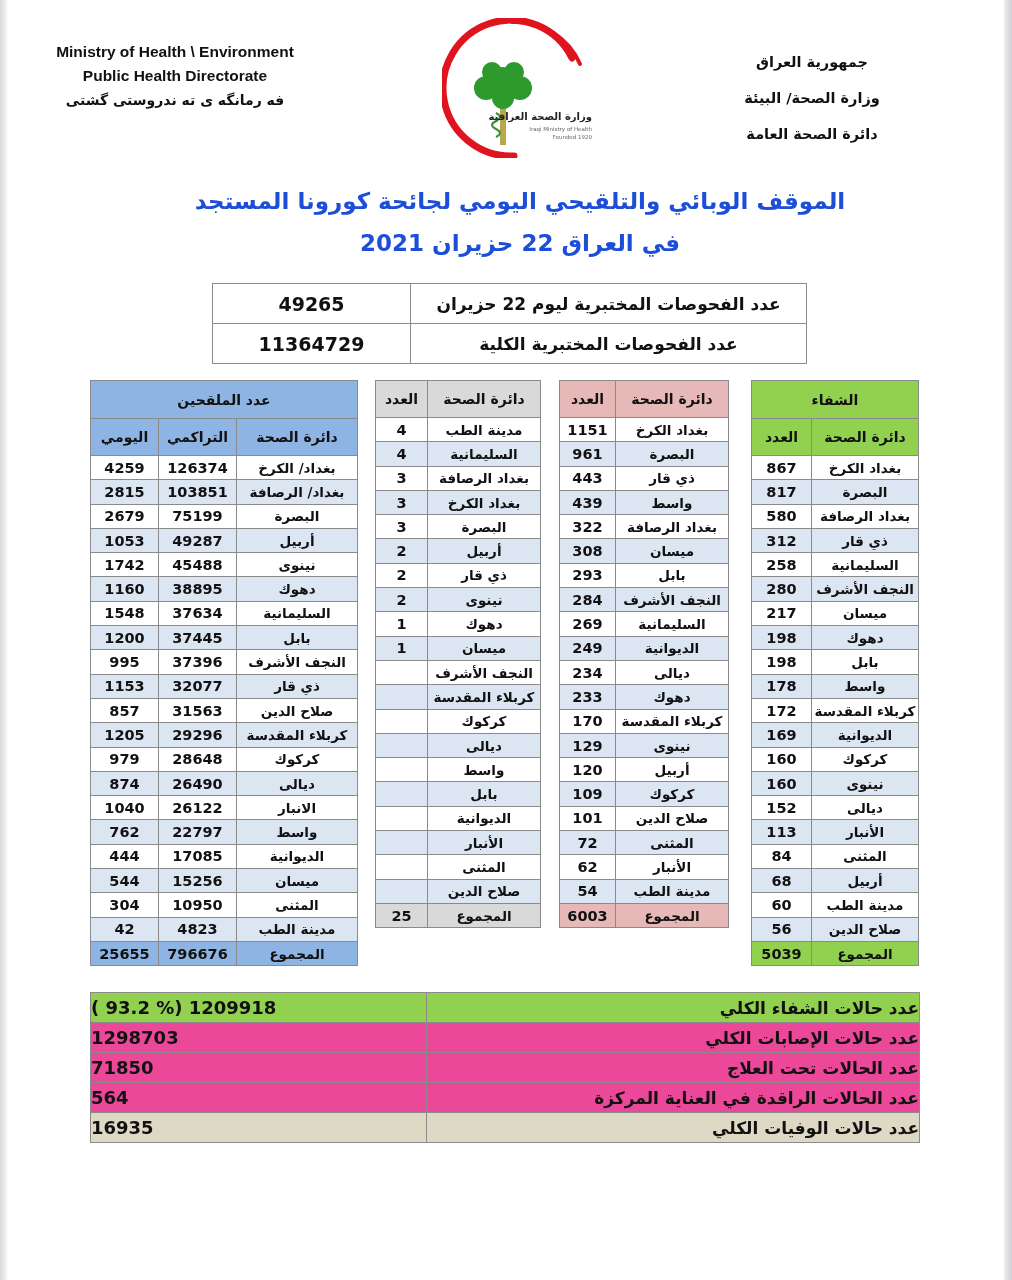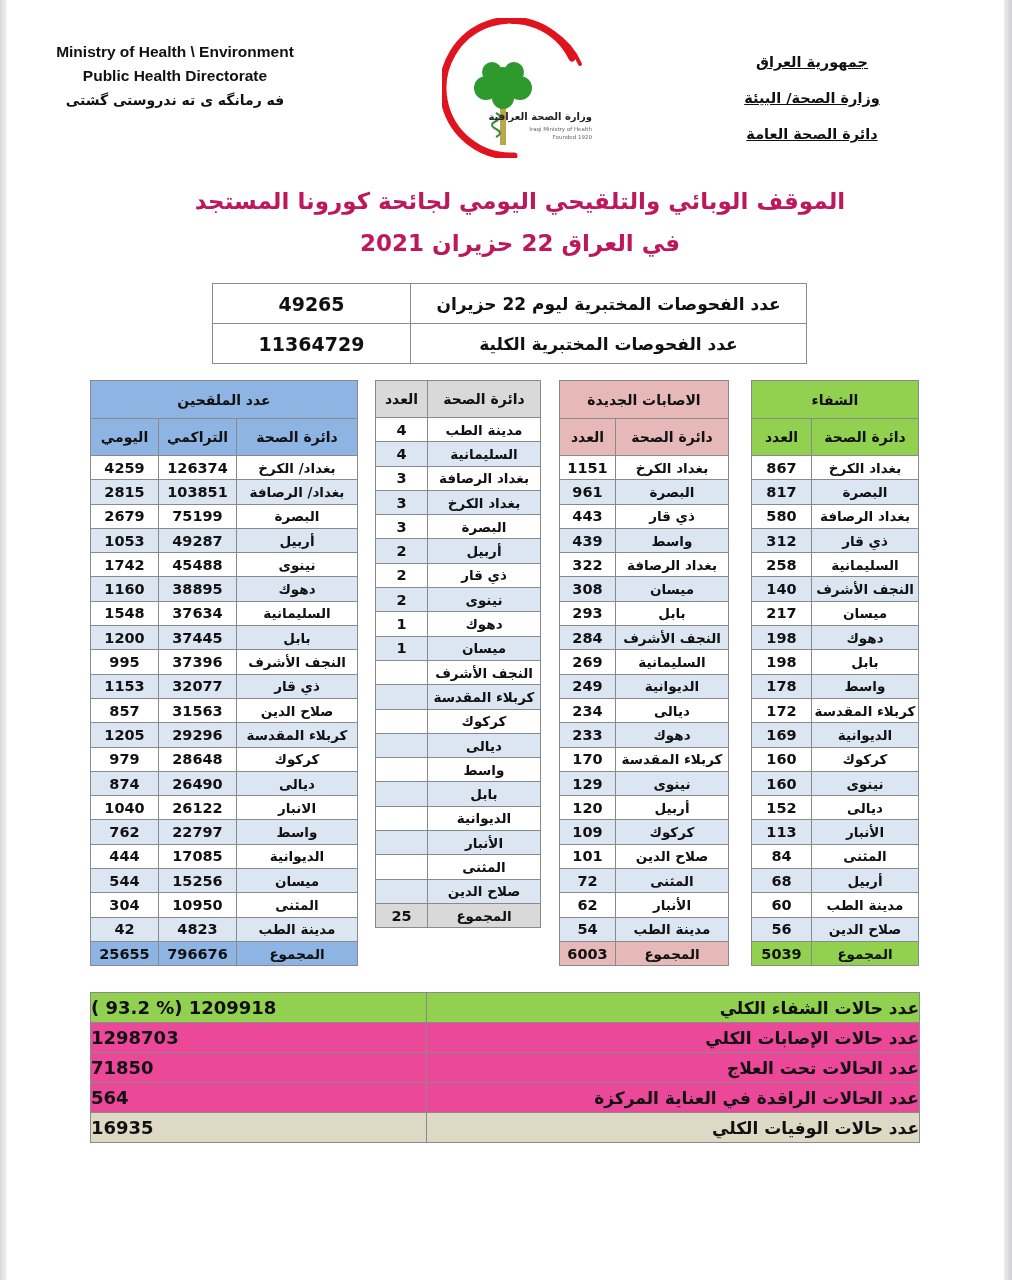--- a/index.html
+++ b/index.html
@@ -3,25 +3,25 @@
 <meta charset="utf-8">
 <style>
   * { box-sizing: border-box; margin: 0; padding: 0; }
   html, body { width: 1012px; height: 1280px; background: #ffffff; overflow: hidden; }
   body { font-family: "DejaVu Sans", "Liberation Sans", sans-serif; color: #111; position: relative; }
   .page-edge-left { position: absolute; left: 0; top: 0; width: 7px; height: 1280px; background: linear-gradient(to right, #d8d8dc, #f4f4f6); }
   .page-edge-right { position: absolute; right: 0; top: 0; width: 8px; height: 1280px; background: linear-gradient(to left, #cfcfd4, #eeeef1); }
 
   .hdr-en { position: absolute; left: 30px; top: 40px; width: 290px; text-align: center; font-family: "Liberation Sans", sans-serif; font-weight: bold; font-size: 15.5px; line-height: 24px; color: #111; }
   .hdr-en .kurd { direction: rtl; font-family: "DejaVu Sans", sans-serif; font-size: 14px; font-weight: bold; }
-  .hdr-ar { position: absolute; right: 100px; top: 44px; width: 200px; text-align: center; direction: rtl; font-weight: bold; font-size: 14.5px; line-height: 36px; color: #111; text-decoration: underline; }
+  .hdr-ar { position: absolute; right: 100px; top: 44px; width: 200px; text-align: center; direction: rtl; font-weight: bold; font-size: 14.5px; line-height: 36px; color: #111; }
 
   .logo { position: absolute; left: 442px; top: 18px; width: 160px; height: 140px; }
 
-  .title { position: absolute; left: 190px; top: 180px; width: 660px; text-align: center; direction: rtl; font-weight: bold; font-size: 23px; line-height: 42px; color: #be185d; }
+  .title { position: absolute; left: 190px; top: 180px; width: 660px; text-align: center; direction: rtl; font-weight: bold; font-size: 23px; line-height: 42px; color: #1d4ed8; }
 
   table { border-collapse: collapse; }
   .tests { position: absolute; left: 212px; top: 283px; width: 595px; }
   .tests td { border: 1.5px solid #8a8a8a; height: 40px; font-weight: bold; font-size: 17px; text-align: center; direction: rtl; }
   .tests td.num { width: 198px; font-size: 19px; direction: ltr; }
 
   .gtable { position: absolute; top: 380px; border: 1.5px solid #7a7a7a; }
   .gtable td, .gtable th { border: 1px solid #8a8a8a; text-align: center; font-weight: bold; font-size: 13.5px; height: 24.3px; padding: 0 2px; direction: rtl; white-space: nowrap; }
   .gtable .title-row th { height: 38px; font-size: 14px; }
   .gtable .col-row th { height: 37px; font-size: 14px; }
@@ -124,21 +124,21 @@
       </tr>
       <tr class="even">
         <td class="n">312</td>
         <td>ذي قار</td>
       </tr>
       <tr class="odd">
         <td class="n">258</td>
         <td>السليمانية</td>
       </tr>
       <tr class="even">
-        <td class="n">140</td>
+        <td class="n">280</td>
         <td>النجف الأشرف</td>
       </tr>
       <tr class="odd">
         <td class="n">217</td>
         <td>ميسان</td>
       </tr>
       <tr class="even">
         <td class="n">198</td>
         <td>دهوك</td>
       </tr>
@@ -194,23 +194,20 @@
   <tbody>
       <tr class="total">
     <td class="n">5039</td>
     <td>المجموع</td>
   </tr>
 </tbody>
   </table>
 
 <table class="gtable t-cases">
   <tbody>
-      <tr class="title-row">
-        <th colspan="2">الاصابات الجديدة</th>
-      </tr>
   <tr class="col-row">
     <th style="width:56px">العدد</th>
     <th>دائرة الصحة</th>
   </tr>
   </tbody>
     <tbody>
       <tr class="odd">
         <td class="n">1151</td>
         <td>بغداد الكرخ</td>
       </tr>

